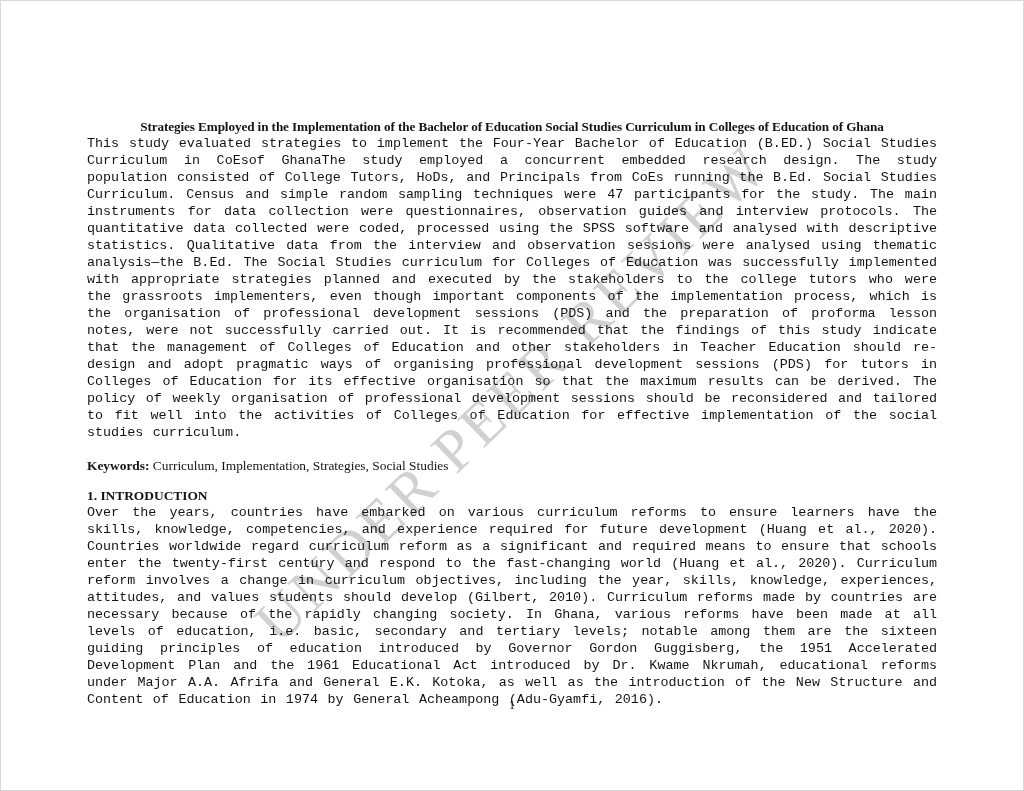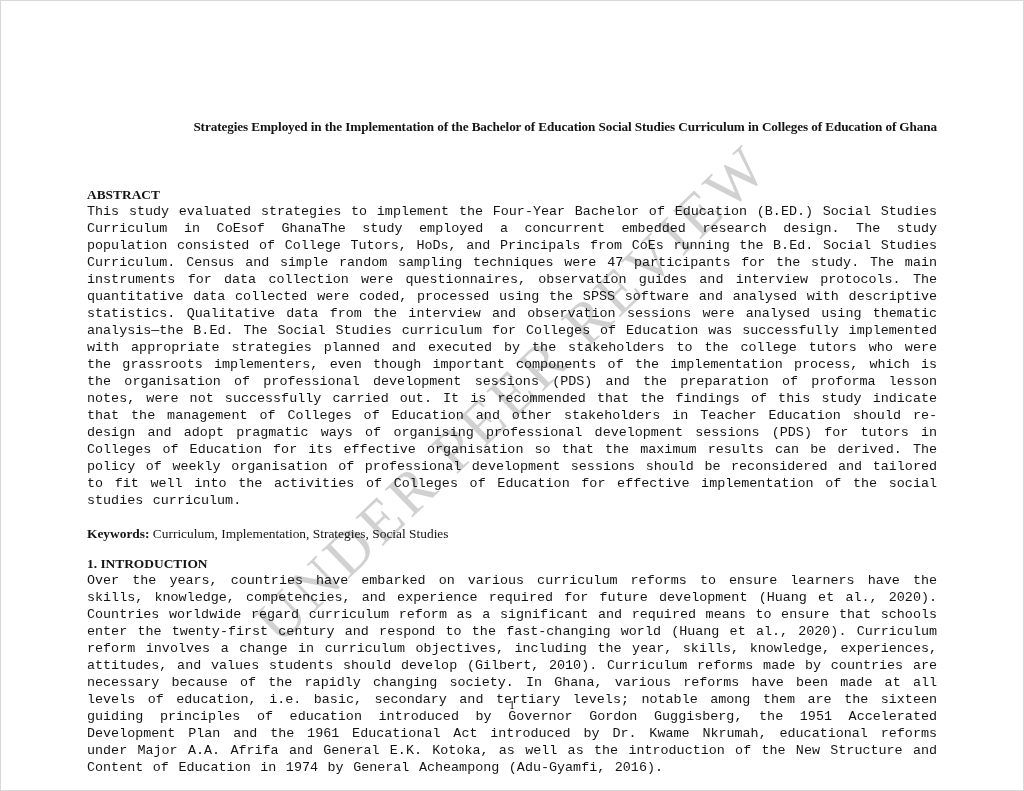--- a/index.html
+++ b/index.html
@@ -20,21 +20,21 @@
     color: #141414;
   }
   .content {
     position: relative;
     z-index: 1;
     padding: 0 86px;
   }
   .paper-title {
     margin: 0;
     padding-top: 117px;
-    text-align: right;
+    text-align: center;
     font-weight: bold;
     font-size: 13.2px;
     line-height: 17px;
     letter-spacing: -0.1px;
   }
   .section-heading {
     margin: 0;
     font-weight: bold;
     font-size: 13.4px;
     line-height: 17px;
@@ -91,21 +91,20 @@
 <body>
 
 <div class="page">
 
   <div class="watermark">UNDER PEER REVIEW</div>
 
   <div class="content">
 
     <h1 class="paper-title">Strategies Employed in the Implementation of the Bachelor of Education Social Studies Curriculum in Colleges of Education of Ghana</h1>
 
-    <h2 class="section-heading abstract-heading">ABSTRACT</h2>
 
     <p class="para">This study evaluated strategies to implement the Four-Year Bachelor of Education (B.ED.) Social Studies Curriculum in CoEsof GhanaThe study employed a concurrent embedded research design. The study population consisted of College Tutors, HoDs, and Principals from CoEs running the B.Ed. Social Studies Curriculum. Census and simple random sampling techniques were 47 participants for the study. The main instruments for data collection were questionnaires, observation guides and interview protocols. The quantitative data collected were coded, processed using the SPSS software and analysed with descriptive statistics. Qualitative data from the interview and observation sessions were analysed using thematic analysis—the B.Ed. The Social Studies curriculum for Colleges of Education was successfully implemented with appropriate strategies planned and executed by the stakeholders to the college tutors who were the grassroots implementers, even though important components of the implementation process, which is the organisation of professional development sessions (PDS) and the preparation of proforma lesson notes, were not successfully carried out. It is recommended that the findings of this study indicate that the management of Colleges of Education and other stakeholders in Teacher Education should re-design and adopt pragmatic ways of organising professional development sessions (PDS) for tutors in Colleges of Education for its effective organisation so that the maximum results can be derived. The policy of weekly organisation of professional development sessions should be reconsidered and tailored to fit well into the activities of Colleges of Education for effective implementation of the social studies curriculum.</p>
 
     <p class="keywords-line"><span class="keywords-label">Keywords:</span> <span>Curriculum, Implementation, Strategies, Social Studies</span></p>
 
     <h2 class="section-heading intro-heading">1. INTRODUCTION</h2>
 
     <p class="para">Over the years, countries have embarked on various curriculum reforms to ensure learners have the skills, knowledge, competencies, and experience required for future development (Huang et al., 2020). Countries worldwide regard curriculum reform as a significant and required means to ensure that schools enter the twenty-first century and respond to the fast-changing world (Huang et al., 2020). Curriculum reform involves a change in curriculum objectives, including the year, skills, knowledge, experiences, attitudes, and values students should develop (Gilbert, 2010). Curriculum reforms made by countries are necessary because of the rapidly changing society. In Ghana, various reforms have been made at all levels of education, i.e. basic, secondary and tertiary levels; notable among them are the sixteen guiding principles of education introduced by Governor Gordon Guggisberg, the 1951 Accelerated Development Plan and the 1961 Educational Act introduced by Dr. Kwame Nkrumah, educational reforms under Major A.A. Afrifa and General E.K. Kotoka, as well as the introduction of the New Structure and Content of Education in 1974 by General Acheampong (Adu-Gyamfi, 2016).</p>
 
   </div>

